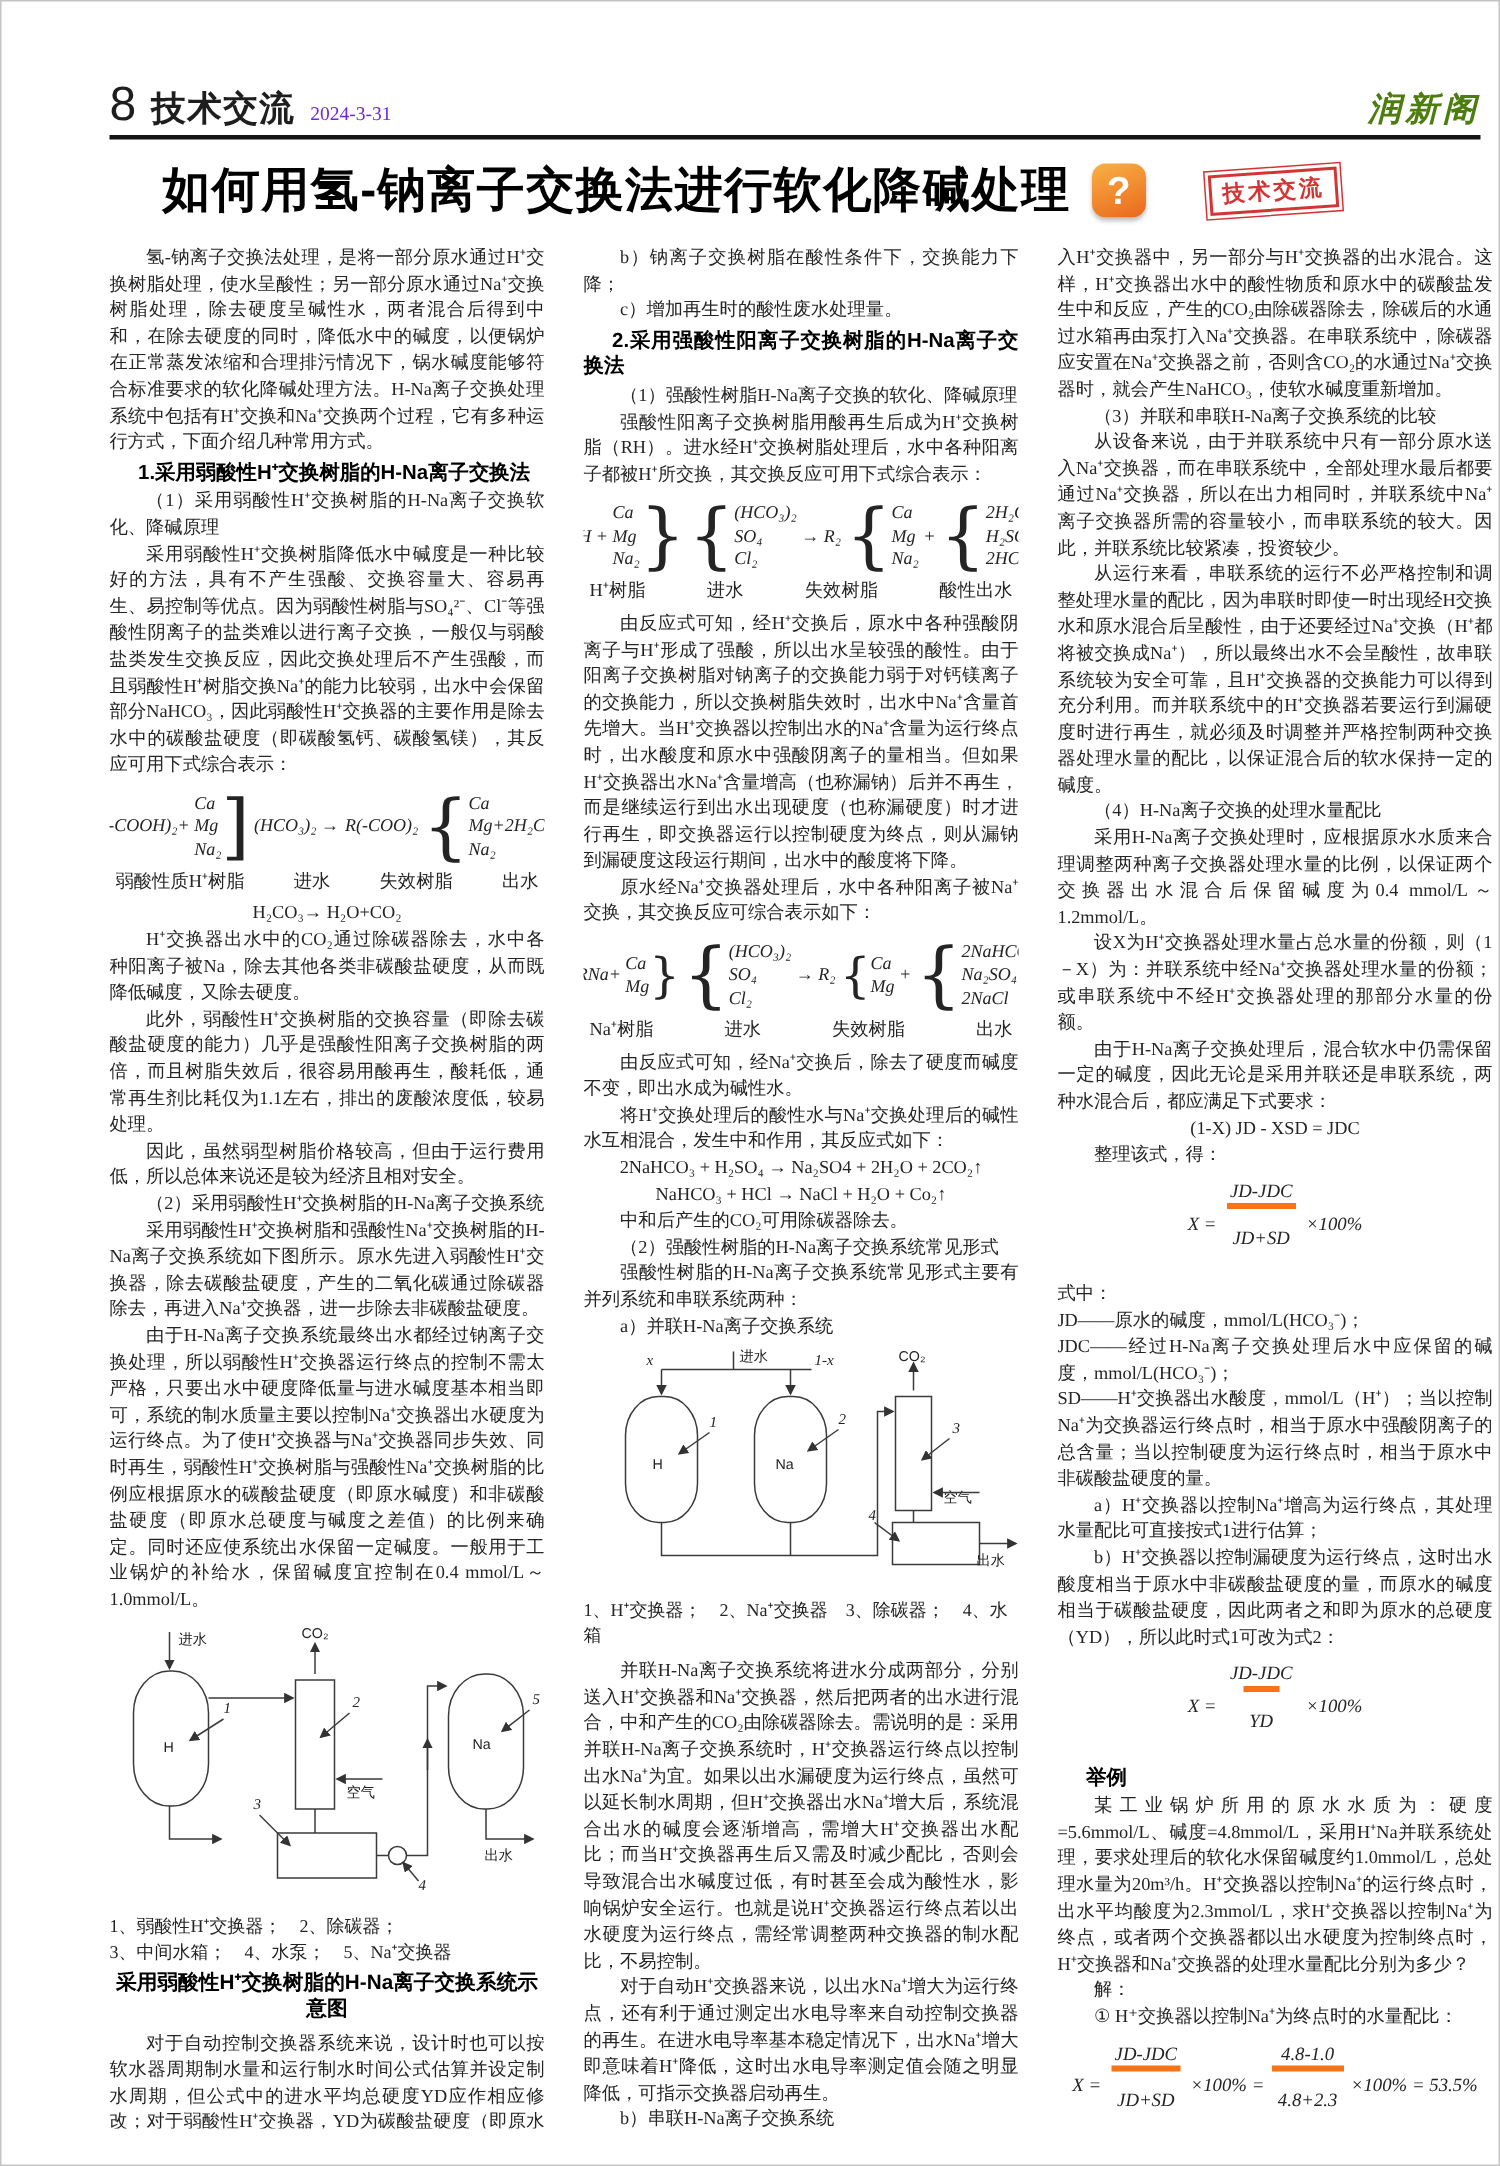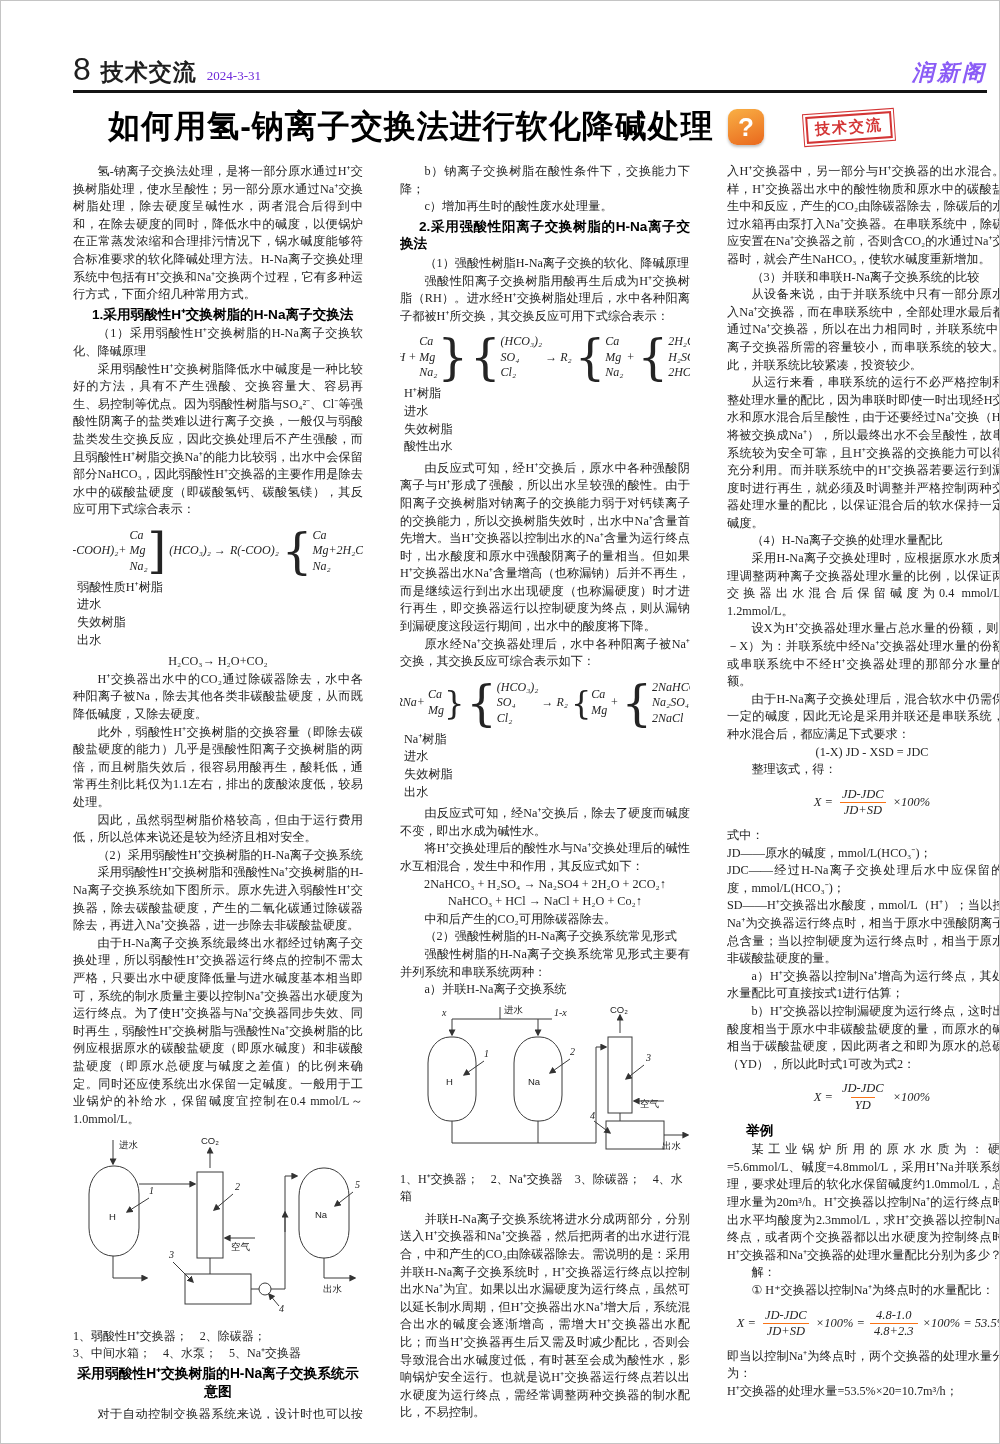--- a/index.html
+++ b/index.html
@@ -4,58 +4,58 @@
 <style>
   html,body{margin:0;padding:0;background:#d8d8d8;}
   .page{position:relative;width:1000px;height:1444px;margin:0 auto;background:#ffffff;
         border:1px solid #c4c4c4;box-sizing:border-box;overflow:hidden;
         font-family:"Liberation Serif",serif;color:#1e1e1e;}
   
   .hdr{position:absolute;top:52px;left:72px;width:914px;display:flex;align-items:baseline;}
   .hdr .pageno{font-family:"Liberation Sans",sans-serif;font-size:32px;font-weight:400;line-height:1;}
   .hdr .section{font-family:"Liberation Sans",sans-serif;font-size:23px;font-weight:bold;margin-left:10px;letter-spacing:1px;}
   .hdr .date{font-size:13px;margin-left:10px;color:#6d28d9;}
-  .hdr .masthead{margin-left:auto;color:#8b5cf6;font-size:22px;font-weight:bold;font-style:italic;
+  .hdr .masthead{margin-left:auto;color:#4d7c0f;font-size:22px;font-weight:bold;font-style:italic;
                  font-family:Liberation Serif, serif;letter-spacing:3px;}
   .rule{position:absolute;top:89px;left:72px;width:914px;height:3px;background:#141414;}
   
   .title-row{position:absolute;top:104px;left:0;width:100%;text-align:center;white-space:nowrap;}
   .title-text{display:inline-block;vertical-align:middle;font-family:"Liberation Sans",sans-serif;
               font-weight:bold;font-size:32px;letter-spacing:1px;color:#000;}
   .qicon{display:inline-block;vertical-align:middle;width:36px;height:36px;margin-left:10px;
          background:linear-gradient(160deg,#f9b045,#e9681d);border-radius:9px;
          color:#fff;font-family:"Liberation Sans",sans-serif;font-weight:bold;font-size:26px;
          line-height:36px;text-align:center;box-shadow:0 2px 3px rgba(0,0,0,.25);}
   .stamp{display:inline-block;vertical-align:middle;margin-left:38px;transform:rotate(-4deg);
          border:2px solid #cf2020;outline:1px solid #cf2020;outline-offset:2px;
          color:#cf2020;font-family:"Liberation Sans",sans-serif;font-weight:bold;font-size:15px;
          padding:2px 7px;letter-spacing:2px;opacity:.9;}
   
-  .cols{position:absolute;top:162px;left:72px;width:914px;height:1256px;display:flex;gap:37px;}
+  .cols{position:absolute;top:162px;left:72px;width:914px;height:1256px;display:flex;gap:26px;}
   .col{width:290px;min-width:290px;overflow:hidden;font-size:12.2px;line-height:17.6px;
        text-align:justify;color:#242424;}
   .blk-p{text-indent:2em;}
   .blk-pn{text-indent:0;}
   .blk-h{font-family:"Liberation Sans",sans-serif;font-weight:bold;font-size:13.6px;
          text-indent:1.4em;margin:2px 0;color:#000;}
   .blk-center{text-align:center;text-indent:0;}
-  .eqlabels{display:flex;justify-content:space-between;padding:0 4px;margin:2px 0 4px;flex-direction:column;}
+  .eqlabels{display:flex;justify-content:space-between;padding:0 4px;margin:2px 0 4px;}
   .chem{display:flex;align-items:center;justify-content:center;gap:2px;
         font-family:"Liberation Serif",serif;font-style:italic;font-size:12px;
         margin:8px 0 4px;white-space:nowrap;}
   .chem .chem-t{margin:0 1px;}
   .stack-grp{display:inline-flex;align-items:center;}
   .stack{display:inline-flex;flex-direction:column;justify-content:center;}
   .stack > span{display:block;line-height:15.5px;text-align:left;}
   .brace{font-style:normal;font-family:"DejaVu Serif",serif;font-weight:300;line-height:1;}
   .formula{display:flex;align-items:center;justify-content:center;gap:5px;
            font-family:"Liberation Serif",serif;font-style:italic;font-size:12.5px;margin:8px 0;}
   .frac{display:inline-flex;flex-direction:column;align-items:center;line-height:1.25;}
   .frac .num{padding:0 4px;}
-  .frac .den{border-top:1px solid #f97316;padding:0 4px;}
+  .frac .den{border-top:4px solid #f97316;padding:12px 4px;}
   
   .fig{margin:4px 0 6px;}
   .fig svg{display:block;margin:0 auto;}
   .figline{stroke:#3a3a3a;stroke-width:1;fill:none;}
   .figtxt{font-size:9.5px;font-family:"Liberation Sans",sans-serif;fill:#222;}
   .fignum{font-size:10px;font-family:"Liberation Serif",serif;font-style:italic;fill:#222;}
   .figcap{text-align:left;text-indent:0;font-size:12px;line-height:17px;}
   .figcap-bold{text-align:center;text-indent:0;font-family:"Liberation Sans",sans-serif;
                font-weight:bold;font-size:13.8px;margin-top:3px;color:#000;}
 </style>

